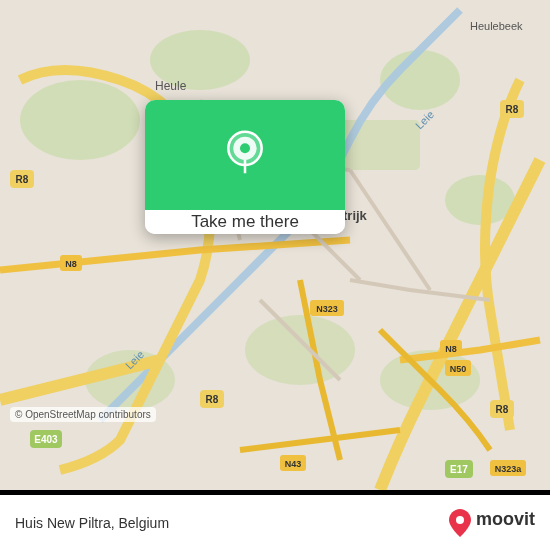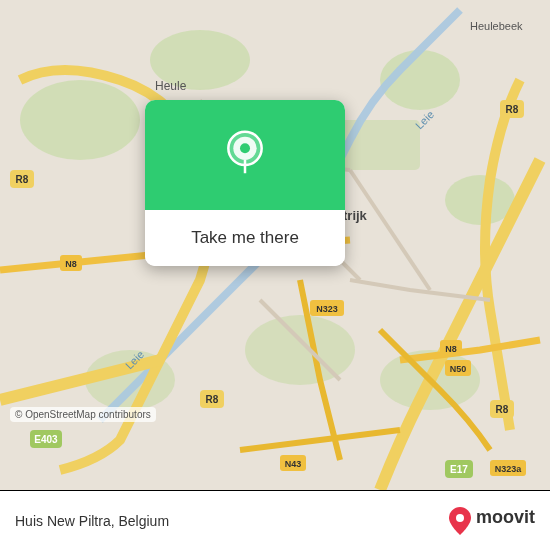--- a/index.html
+++ b/index.html
@@ -52,34 +52,34 @@
     .pin-icon {
       width: 50px;
       height: 50px;
     }
 
     .popup-button {
       display: block;
       width: 100%;
       background: white;
       border: none;
-      padding: 18px;
+      padding: 2px;
       font-size: 17px;
       font-weight: 500;
       color: #333;
       cursor: pointer;
       text-align: center;
     }
 
     
     #bottom-bar {
       width: 550px;
       height: 60px;
       background: white;
-      border-top: 1px solid #000000;
+      border-top: 5px solid #000000;
       display: flex;
       align-items: center;
       padding: 0 15px;
       justify-content: space-between;
       gap: 8px;
     }
 
     .location-info {
       font-size: 14px;
       color: #333;

